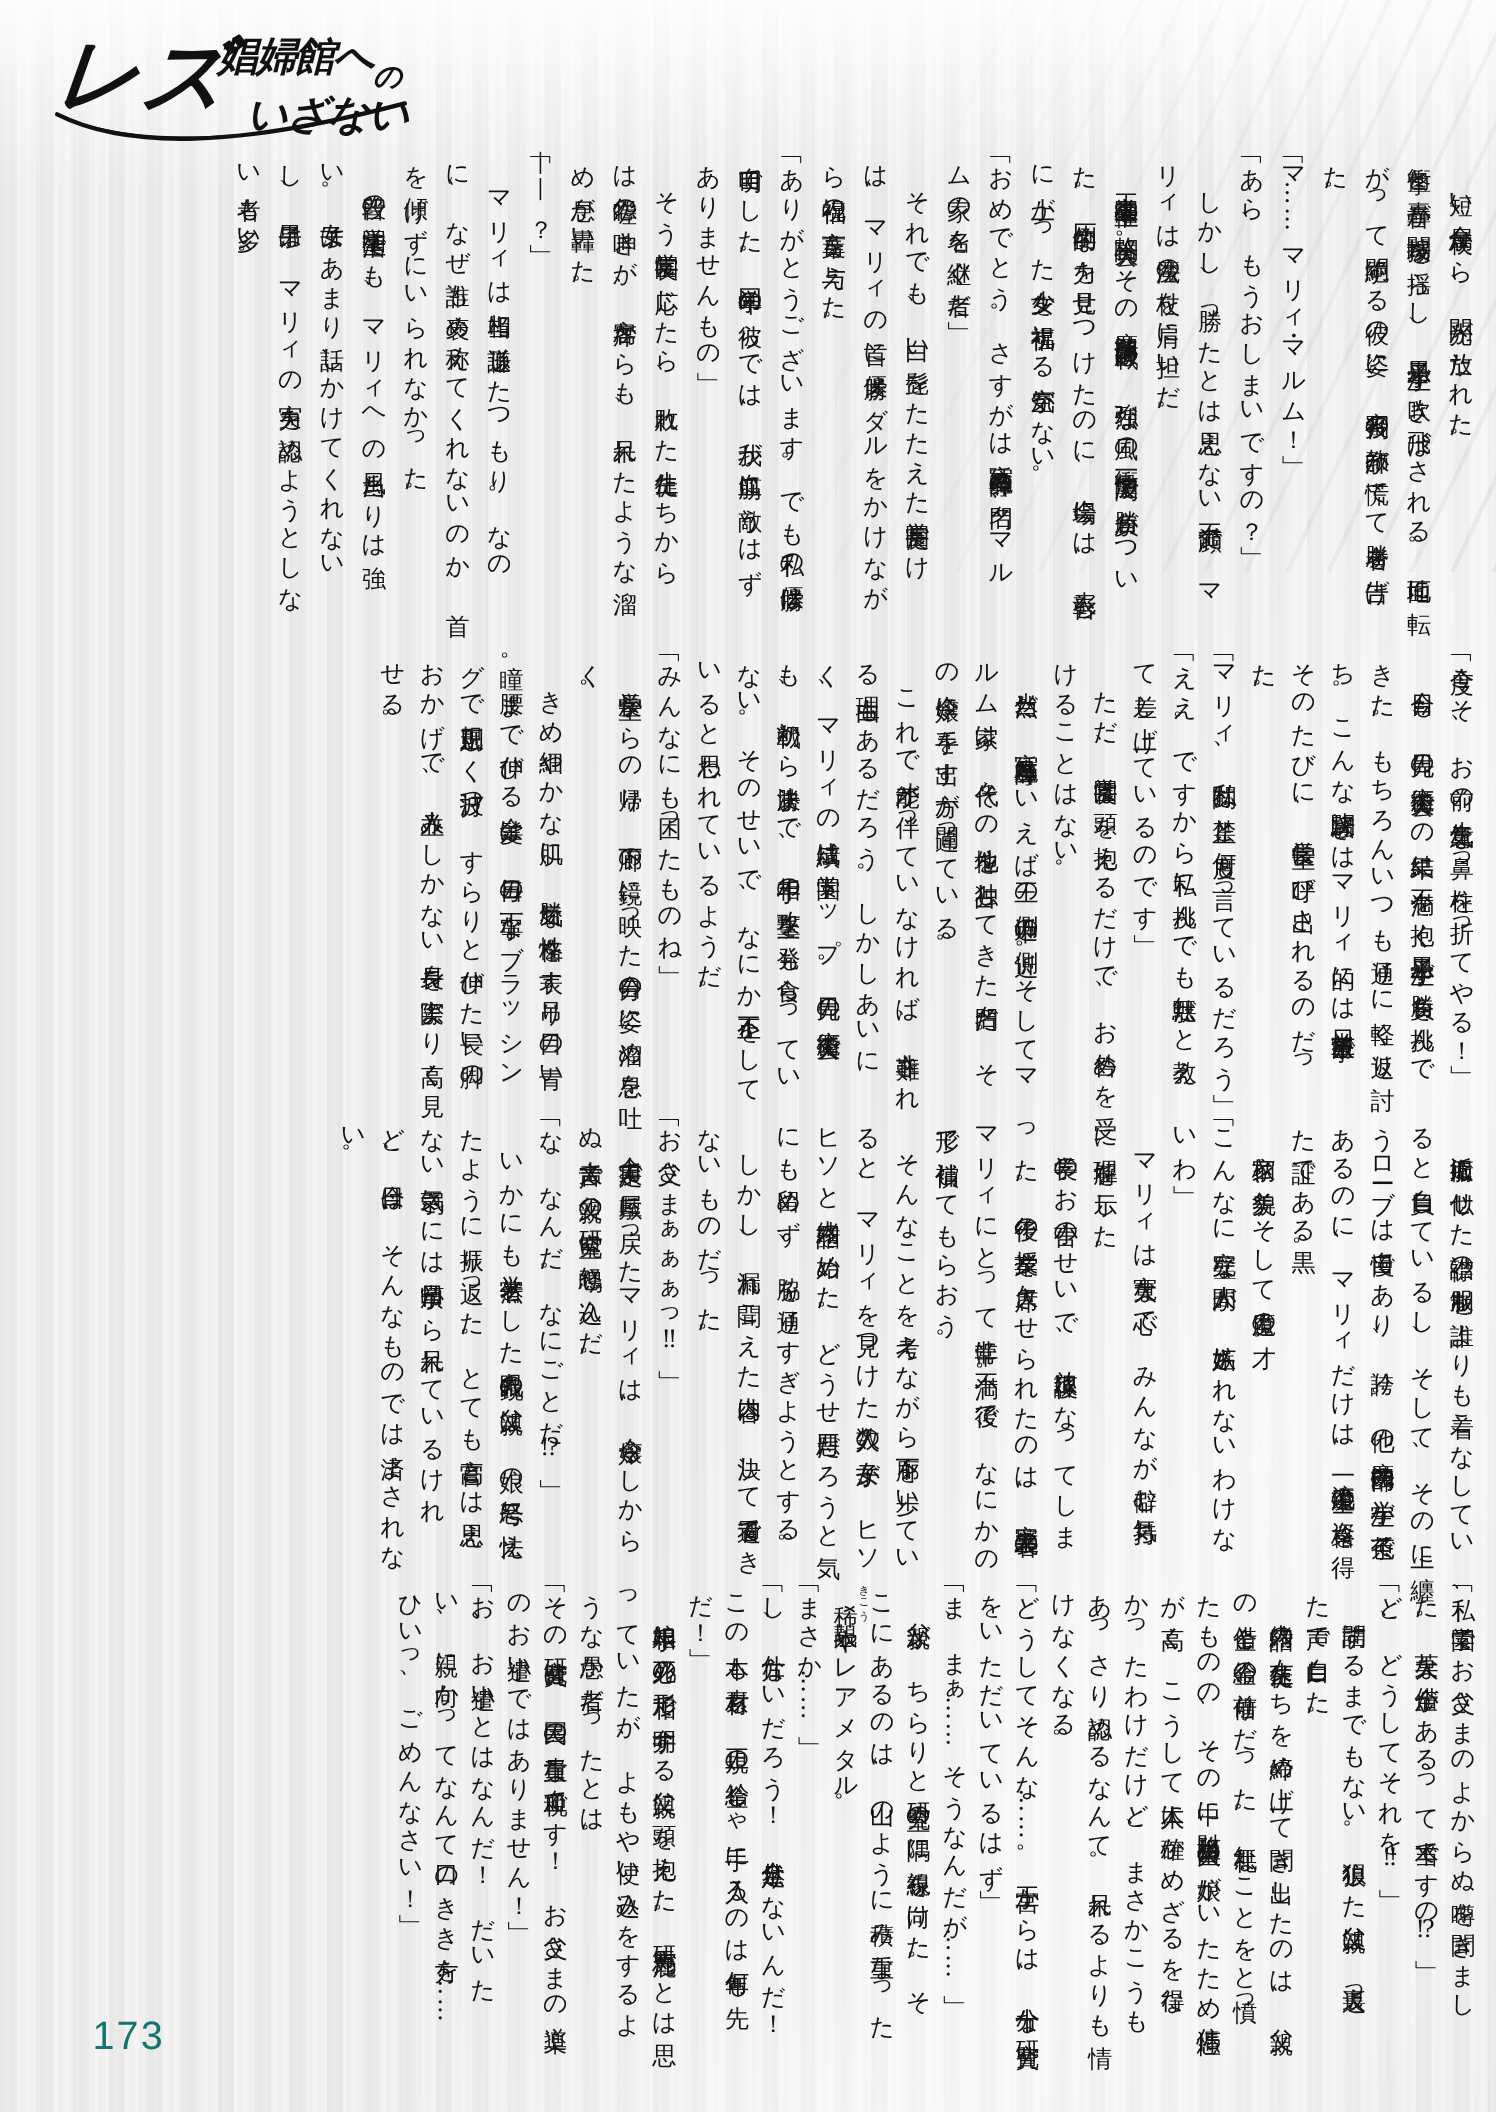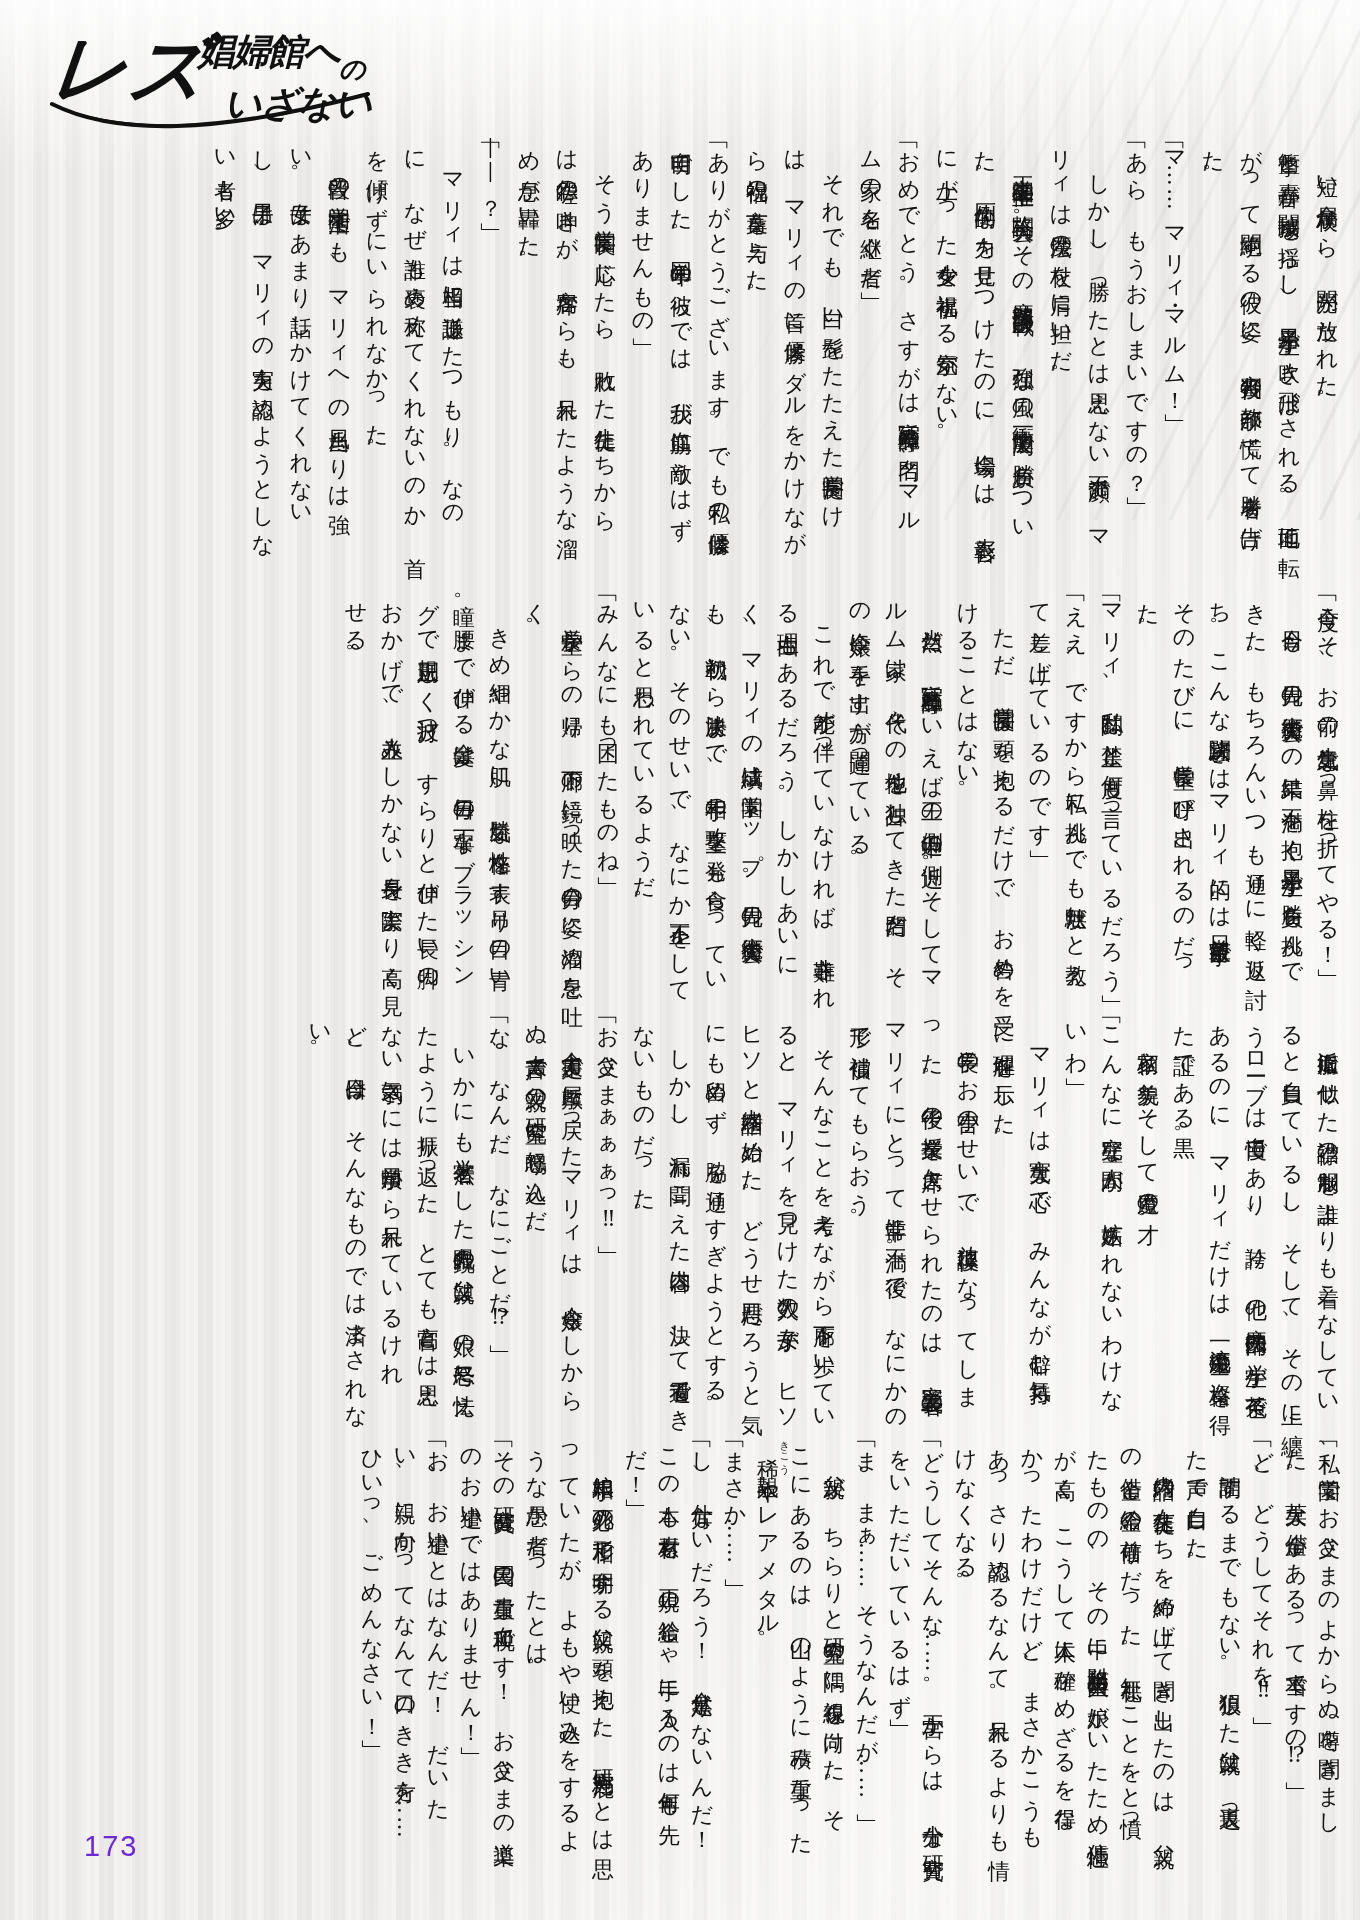--- a/index.html
+++ b/index.html
@@ -46,21 +46,21 @@
   .band p{margin:0;padding:0;}
   .band-1{top:135px;line-height:38px;}
   .band-2{top:588px;line-height:36px;}
   .band-3{top:1010px;line-height:36px;}
   .band-4{top:1434px;line-height:33px;}
   ruby rt{font-size:10px;letter-spacing:0;}
 
   .page-number{
     position:absolute;left:84px;top:1830px;
     font-family:"Liberation Sans","DejaVu Sans",sans-serif;
-    font-size:29px;color:#6d28d9;letter-spacing:2px;
+    font-size:36px;color:#0f766e;letter-spacing:2px;
   }
 </style>
 </head>
 <body>
 
 <div class="paper-stripes"></div>
 <div class="paper-light"></div>
 <div class="corner-streaks"></div>
 
 <div class="logo">

